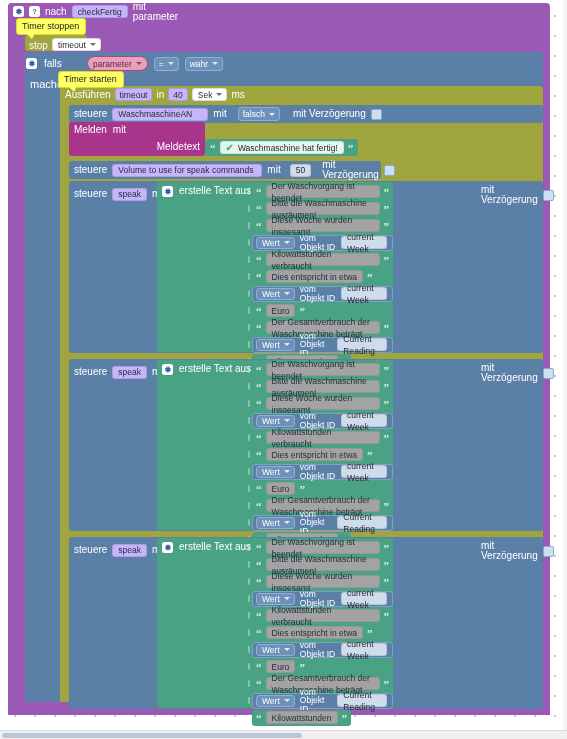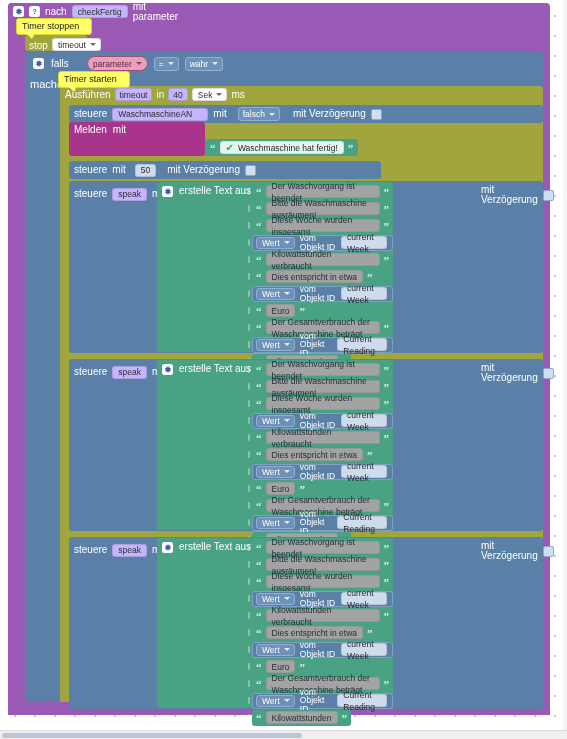--- a/index.html
+++ b/index.html
@@ -144,21 +144,21 @@
   }
 
   
   .comment {
     position: absolute;
     background: #ffff66;
     border: 1px solid #d8d82e;
     border-radius: 3px;
     font-size: 9px;
     color: #222;
-    padding: 2px 12px 2px 5px;
+    padding: 2px 6px 2px 5px;
     line-height: 11px;
     z-index: 30;
   }
   .comment::after {
     content: "";
     position: absolute;
     left: 9px; bottom: -5px;
     width: 0; height: 0;
     border-left: 6px solid transparent;
     border-right: 3px solid transparent;
@@ -171,21 +171,21 @@
     width: 518px; height: 650px;
     background: #5b80a8;
     border-radius: 3px;
   }
   #if-head {
     position: absolute; left: 0; top: 0;
     width: 318px; height: 23px;
     background: #5b80a8;
     border-radius: 3px 3px 0 0;
     display: flex; align-items: center; gap: 7px;
-    padding-left: 8px;
+    padding-left: 1px;
   }
   #if-spine {
     position: absolute; left: 0; top: 23px;
     width: 34px; height: 627px;
     background: #5b80a8;
   }
   #if-mache {
     position: absolute; left: 5px; top: 26px;
     font-size: 11px; color: #ffffff;
   }
@@ -483,33 +483,37 @@
     </span>
     <span class="lbl" style="margin-left:8px;">mit Verzögerung</span>
     <span class="cbx"></span>
   </div>
 
   <div class="blk" id="melden">
     <div id="melden-head">
       <span class="lbl">Melden</span>
       <span class="lbl">mit</span>
     </div>
+    <div id="melden-sub">
+      <span class="lbl">Meldetext</span>
+    </div>
   </div>
 
   <div class="txtblk" style="position:absolute; left:205px; top:139px;">
     <span class="q">“</span>
     <span class="field" style="display:inline-flex; gap:3px;">
       <span class="ok">✔</span>
       <span>Waschmaschine hat fertig!</span>
     </span>
     <span class="q">”</span>
   </div>
 
   <div class="steuere" style="left:69px; top:161px; width:312px;">
     <span class="lbl">steuere</span>
+    <span class="field" style="min-width:150px;">Volume to use for speak commands</span>
     <span class="lbl">mit</span>
     <span class="field" style="background:#cfdceb; margin-left:4px;">50</span>
     <span class="lbl" style="margin-left:6px;">mit Verzögerung</span>
     <span class="cbx"></span>
   </div>
 
   <div id="speak-host">
       <div class="blk" style="left: 69px; top: 181px; width: 474px; height: 172px; background: rgb(91, 128, 168); border-radius: 3px;">
         <div class="row" style="position: absolute; left: 5px; top: 4px; gap: 5px;">
           <span class="lbl">steuere</span>

